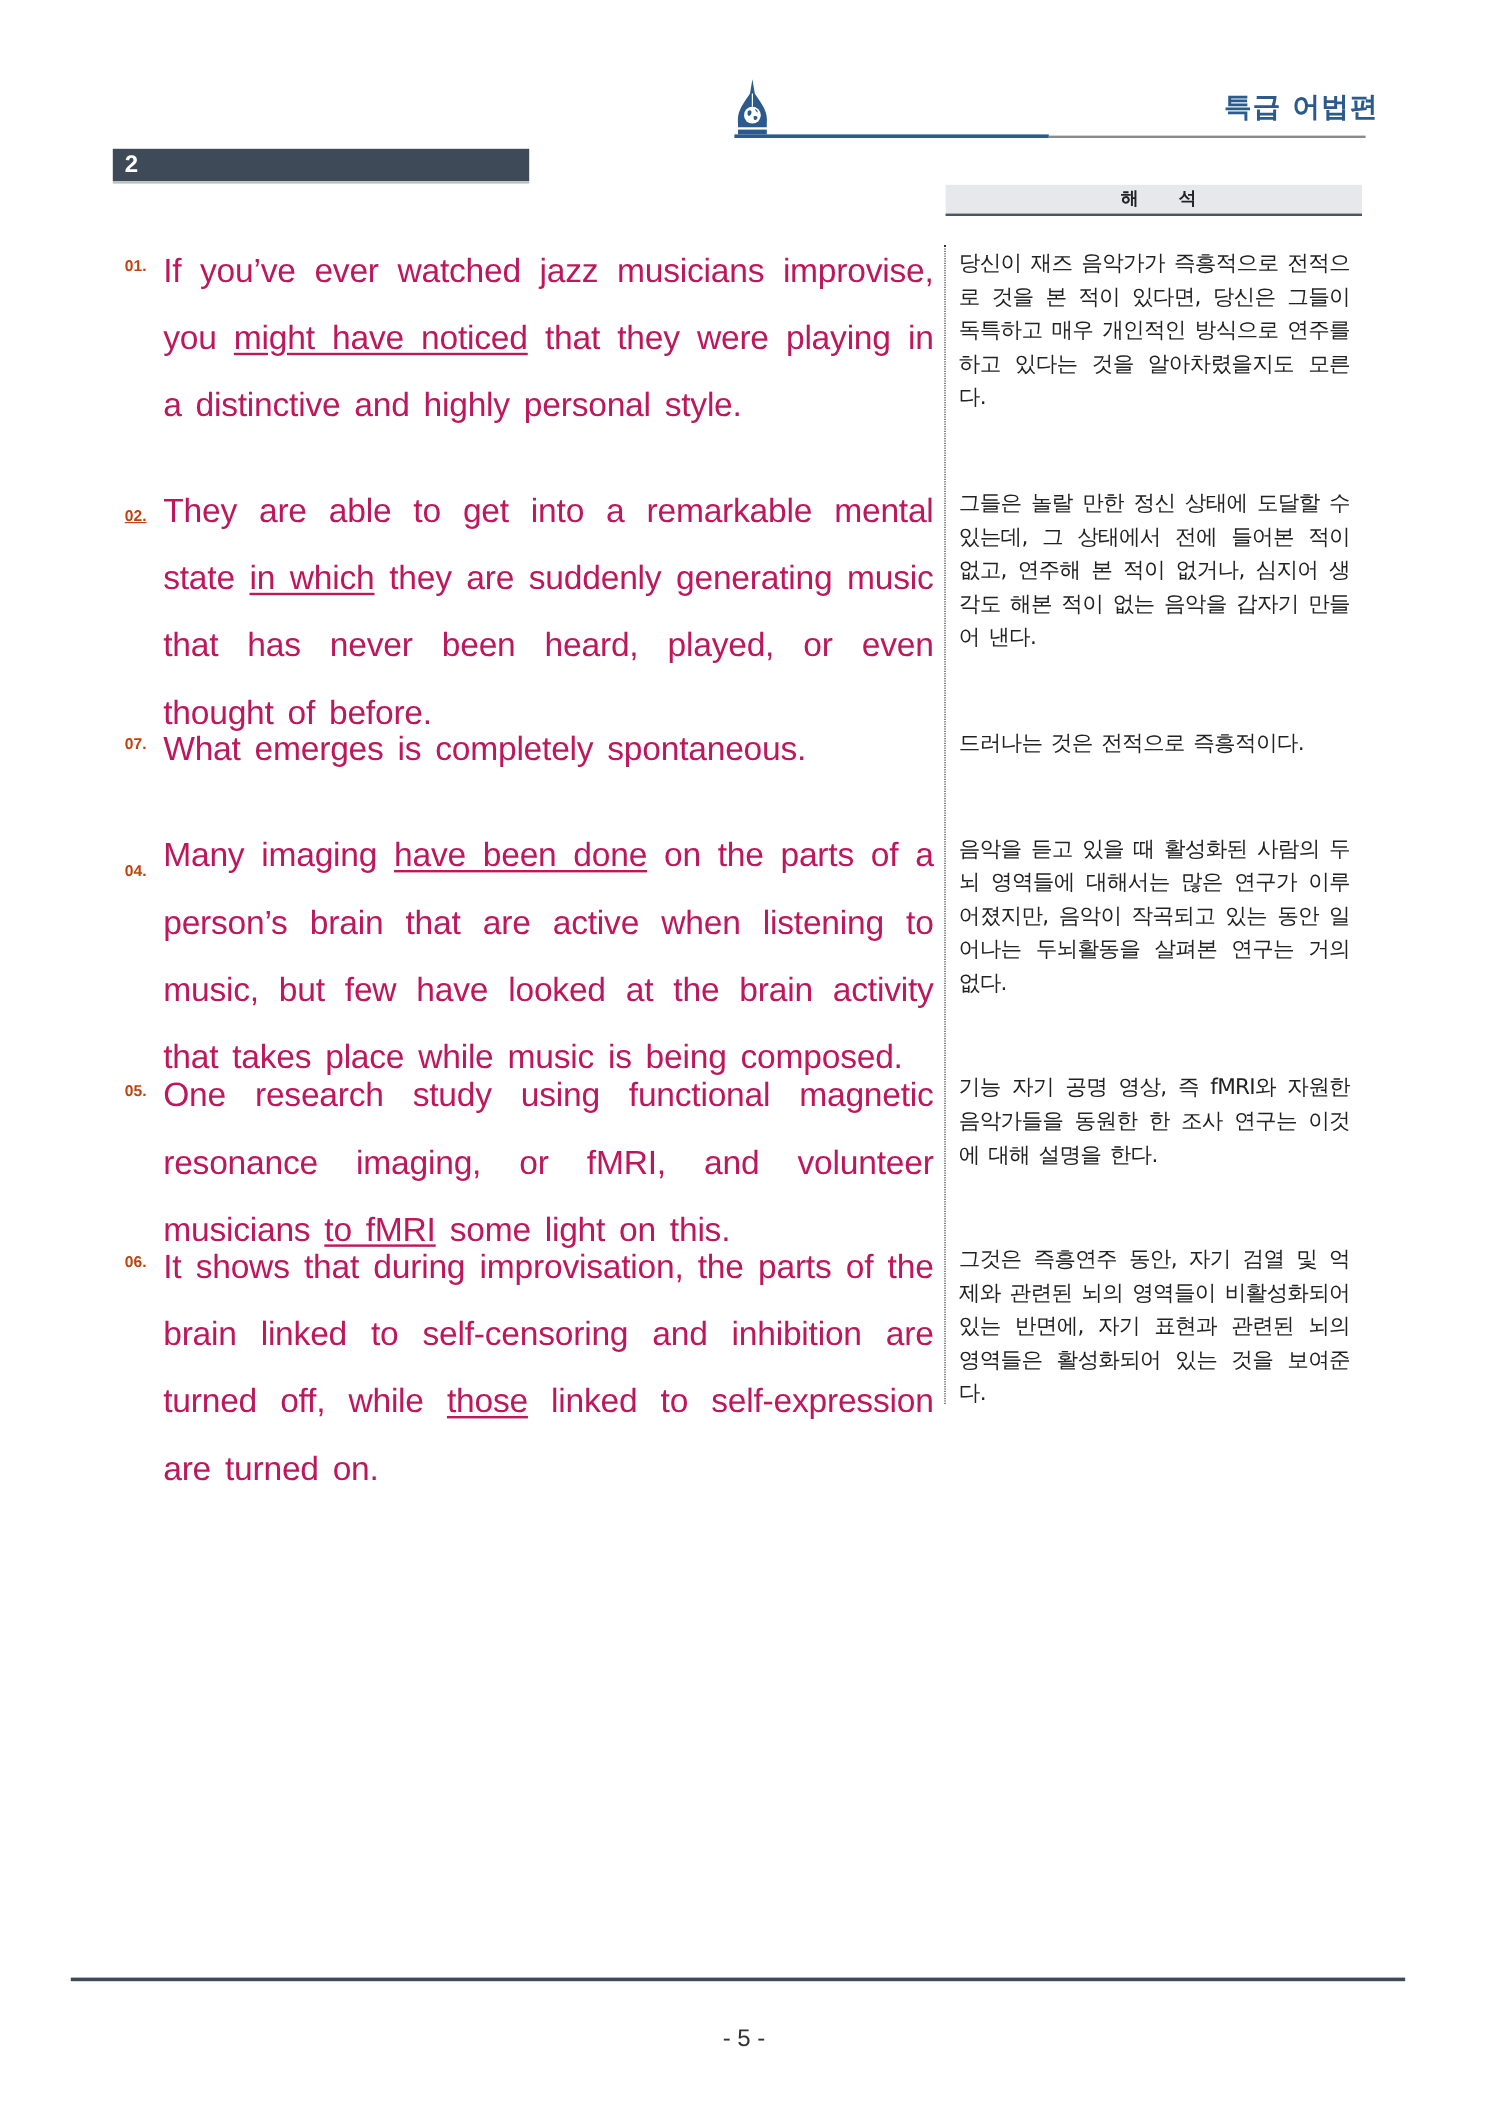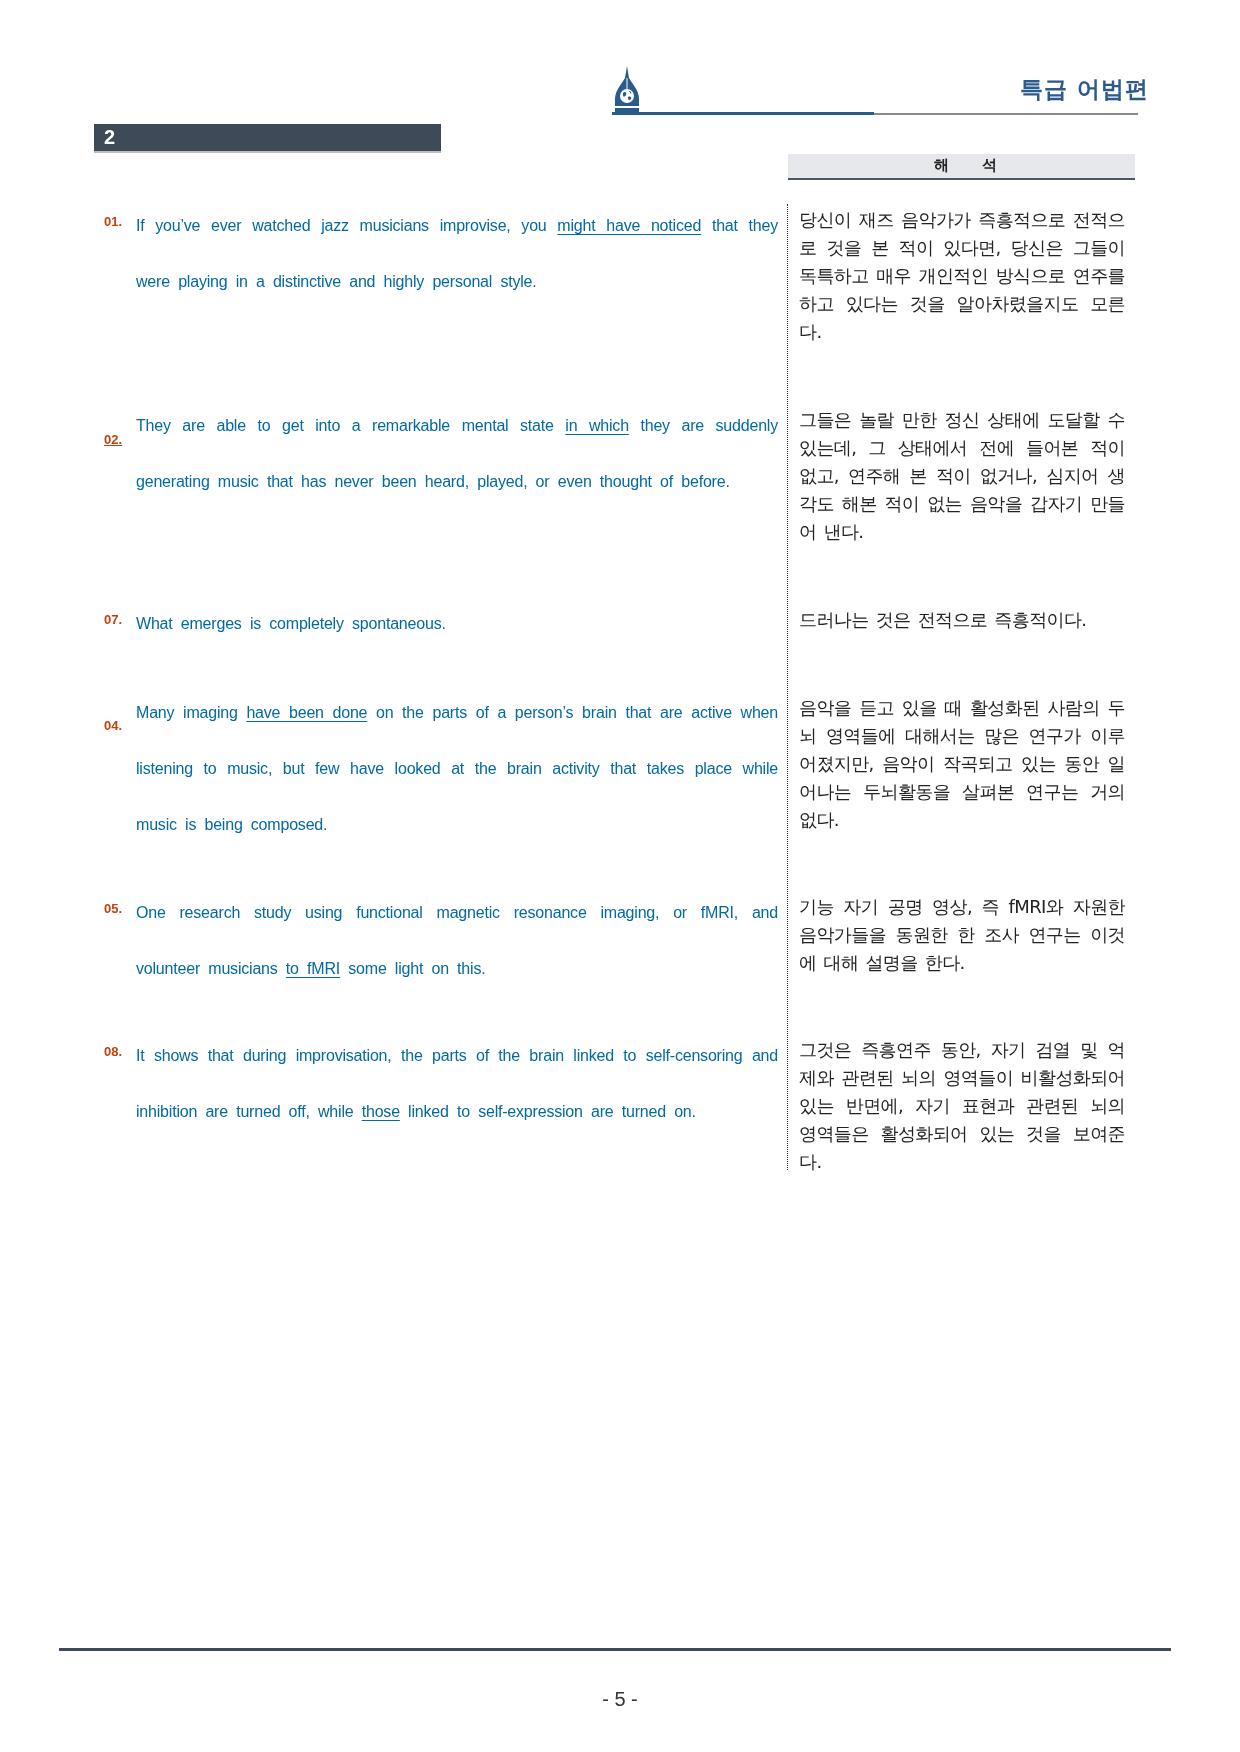--- a/index.html
+++ b/index.html
@@ -27,22 +27,22 @@
   .tr-head .c1 { left: 146px; }
   .tr-head .c2 { left: 194px; }
 
   
   .divider { position: absolute; left: 787px; top: 204px; height: 966px;
              border-left: 1px dotted #333; }
 
   
   .num { position: absolute; left: 104px; font-size: 13px; font-weight: bold; color: #c2410c;
          font-family: "Liberation Sans Narrow", "Liberation Sans", sans-serif; }
-  .en { position: absolute; left: 136px; width: 642px; font-size: 16px; line-height: 56px;
-        text-align: justify; text-align-last: left; color: #0369a1;
+  .en { position: absolute; left: 136px; width: 642px; font-size: 28px; line-height: 56px;
+        text-align: justify; text-align-last: left; color: #be185d;
         font-family: "Liberation Sans", sans-serif; letter-spacing: -0.2px; word-spacing: 4px; }
   .en u { text-decoration: underline; text-underline-offset: 3px; }
   .ko { position: absolute; left: 799px; width: 326px; font-size: 18px; line-height: 28px;
         text-align: justify; text-align-last: left; color: #222;
         font-family: "DejaVu Sans", sans-serif; letter-spacing: -0.6px; word-spacing: 2px; }
 
   
   .foot-line { position: absolute; left: 59px; top: 1648px; width: 1112px; height: 3px; background: #3f4a58; }
   .page-num { position: absolute; left: 0; width: 1240px; top: 1688px; text-align: center; font-size: 20px; color: #333;
               font-family: "Liberation Sans", sans-serif; }
@@ -72,31 +72,31 @@
   <span class="c1">해</span>
   <span class="c2">석</span>
 </div>
 
 <div class="divider"></div>
 
 <div id="rows">
     <div class="num" style="top: 214px;">01.</div>
     <div class="en" style="top: 198px;"><span>If you’ve ever watched jazz musicians improvise, you </span><u>might have noticed</u><span> that they were playing in a distinctive and highly personal style.</span></div>
     <div class="ko" style="top: 206px;">당신이 재즈 음악가가 즉흥적으로 전적으로 것을 본 적이 있다면, 당신은 그들이 독특하고 매우 개인적인 방식으로 연주를 하고 있다는 것을 알아차렸을지도 모른다.</div>
-    <div class="num" style="top: 432px; text-decoration: underline;">02.</div>
+    <div class="num" style="top: 422px; text-decoration: underline;">02.</div>
     <div class="en" style="top: 398px;"><span>They are able to get into a remarkable mental state </span><u>in which</u><span> they are suddenly generating music that has never been heard, played, or even thought of before.</span></div>
     <div class="ko" style="top: 406px;">그들은 놀랄 만한 정신 상태에 도달할 수 있는데, 그 상태에서 전에 들어본 적이 없고, 연주해 본 적이 없거나, 심지어 생각도 해본 적이 없는 음악을 갑자기 만들어 낸다.</div>
     <div class="num" style="top: 612px;">07.</div>
     <div class="en" style="top: 596px;"><span>What emerges is completely spontaneous.</span></div>
     <div class="ko" style="top: 606px;">드러나는 것은 전적으로 즉흥적이다.</div>
     <div class="num" style="top: 718px;">04.</div>
     <div class="en" style="top: 685px;"><span>Many imaging </span><u>have been done</u><span> on the parts of a person’s brain that are active when listening to music, but few have looked at the brain activity that takes place while music is being composed.</span></div>
     <div class="ko" style="top: 694px;">음악을 듣고 있을 때 활성화된 사람의 두뇌 영역들에 대해서는 많은 연구가 이루어졌지만, 음악이 작곡되고 있는 동안 일어나는 두뇌활동을 살펴본 연구는 거의 없다.</div>
     <div class="num" style="top: 901px;">05.</div>
     <div class="en" style="top: 885px;"><span>One research study using functional magnetic resonance imaging, or fMRI, and volunteer musicians </span><u>to fMRI</u><span> some light on this.</span></div>
     <div class="ko" style="top: 893px;">기능 자기 공명 영상, 즉 fMRI와 자원한 음악가들을 동원한 한 조사 연구는 이것에 대해 설명을 한다.</div>
-    <div class="num" style="top: 1044px;">08.</div>
+    <div class="num" style="top: 1044px;">06.</div>
     <div class="en" style="top: 1028px;"><span>It shows that during improvisation, the parts of the brain linked to self-censoring and inhibition are turned off, while </span><u>those</u><span> linked to self-expression are turned on.</span></div>
     <div class="ko" style="top: 1036px;">그것은 즉흥연주 동안, 자기 검열 및 억제와 관련된 뇌의 영역들이 비활성화되어 있는 반면에, 자기 표현과 관련된 뇌의 영역들은 활성화되어 있는 것을 보여준다.</div>
   </div>
 
 <div class="foot-line"></div>
 <div class="page-num">- 5 -</div>
 
 </body></html>

